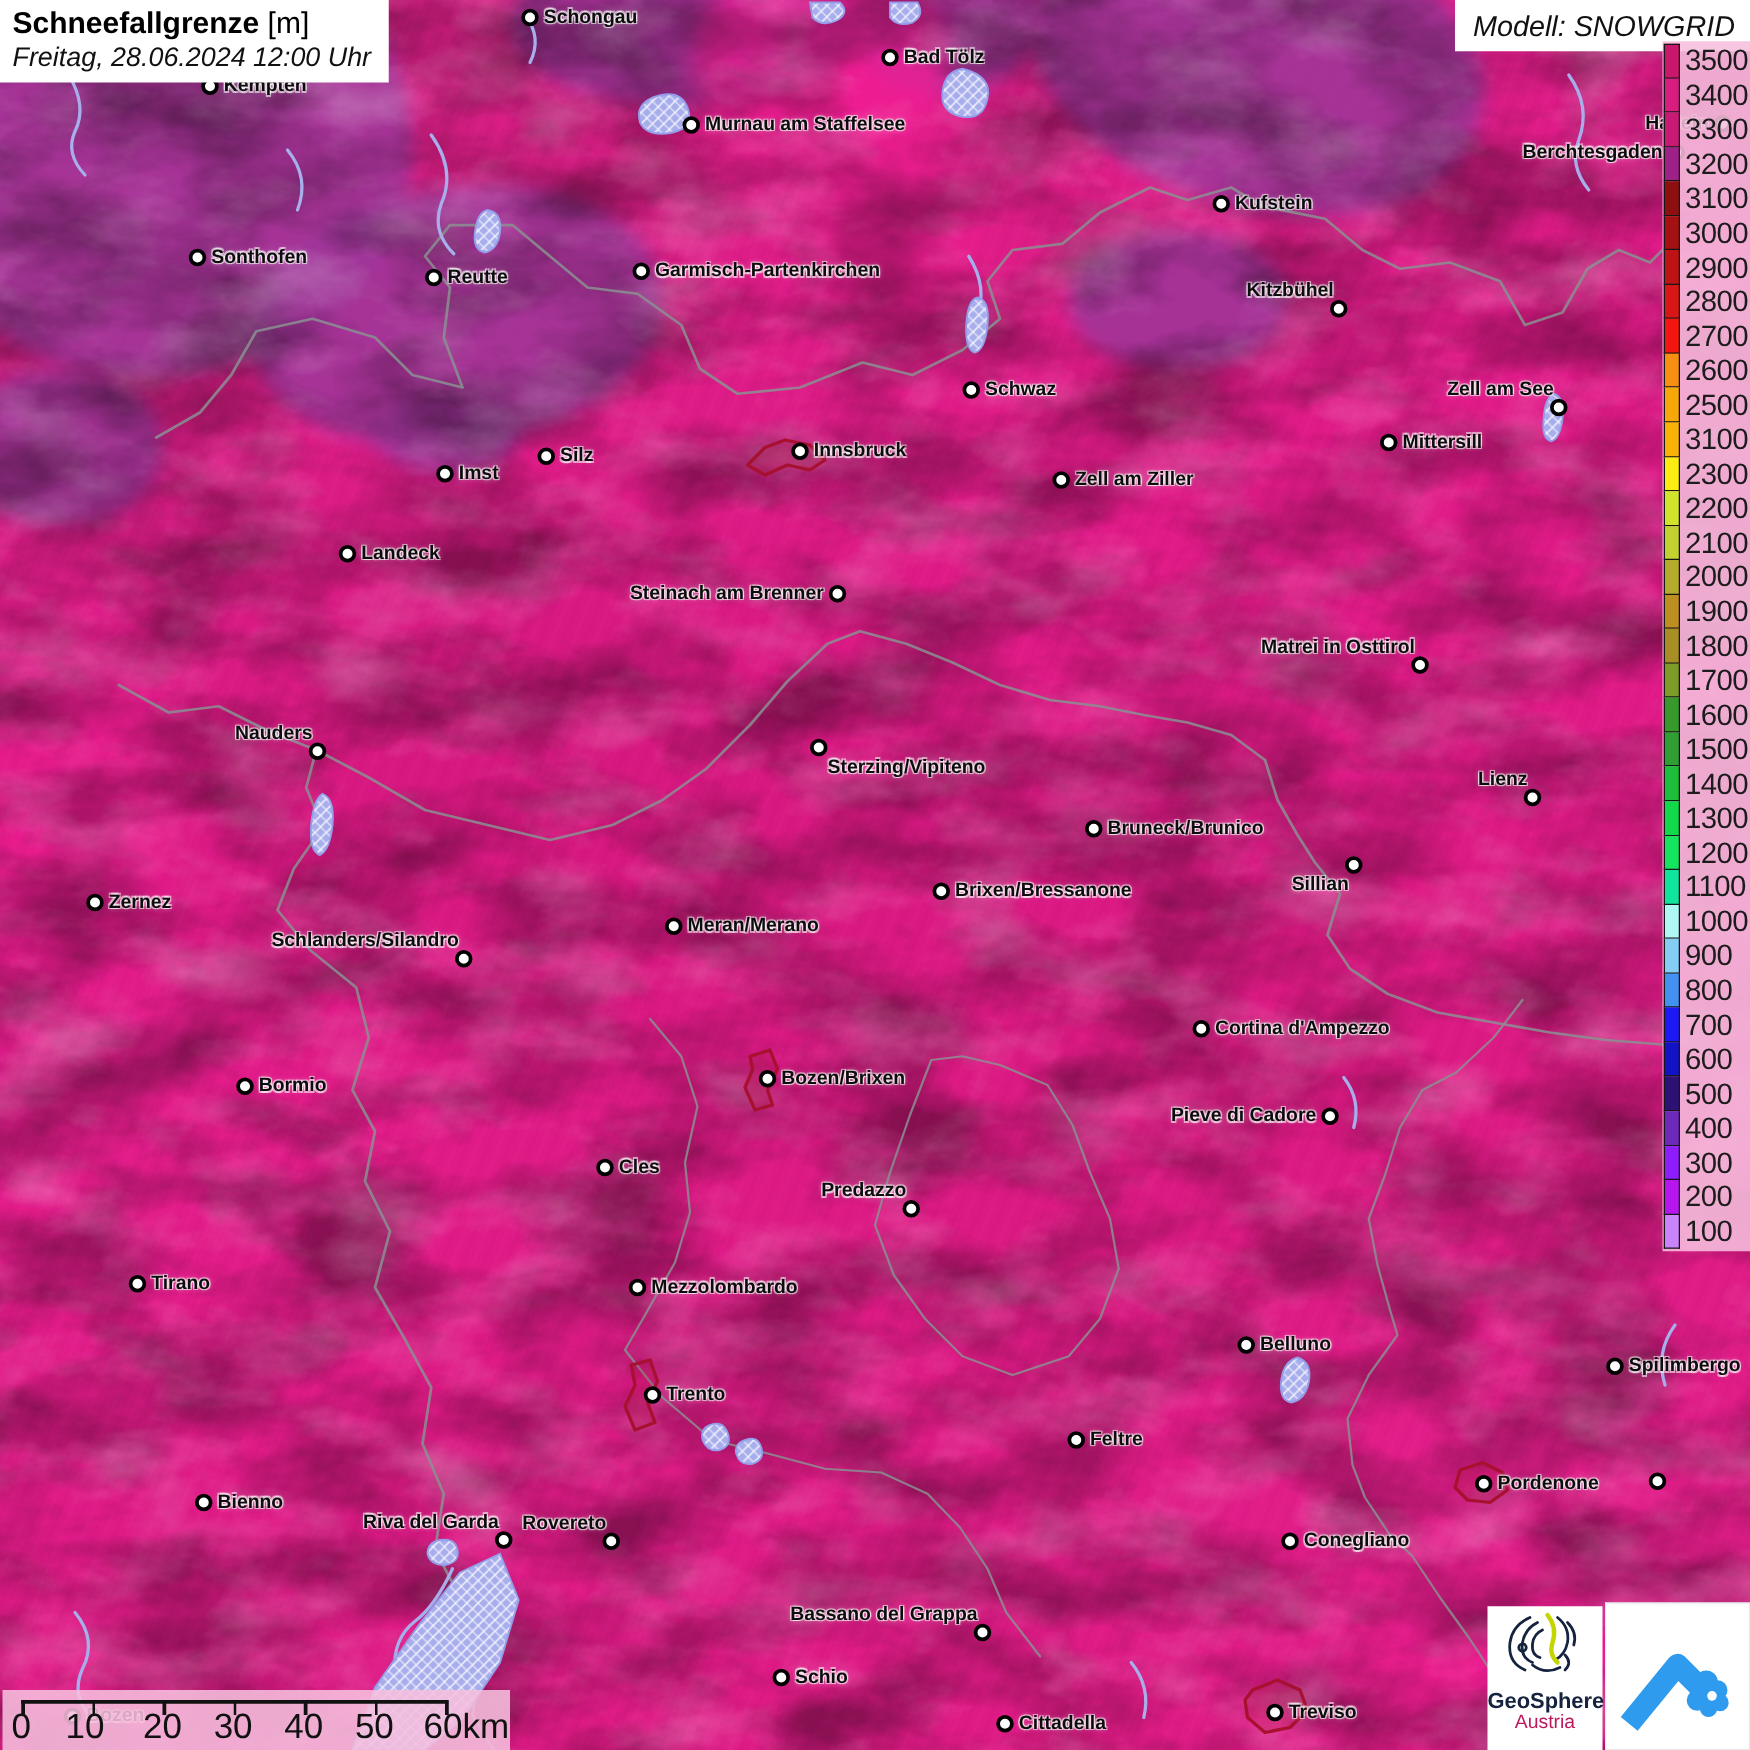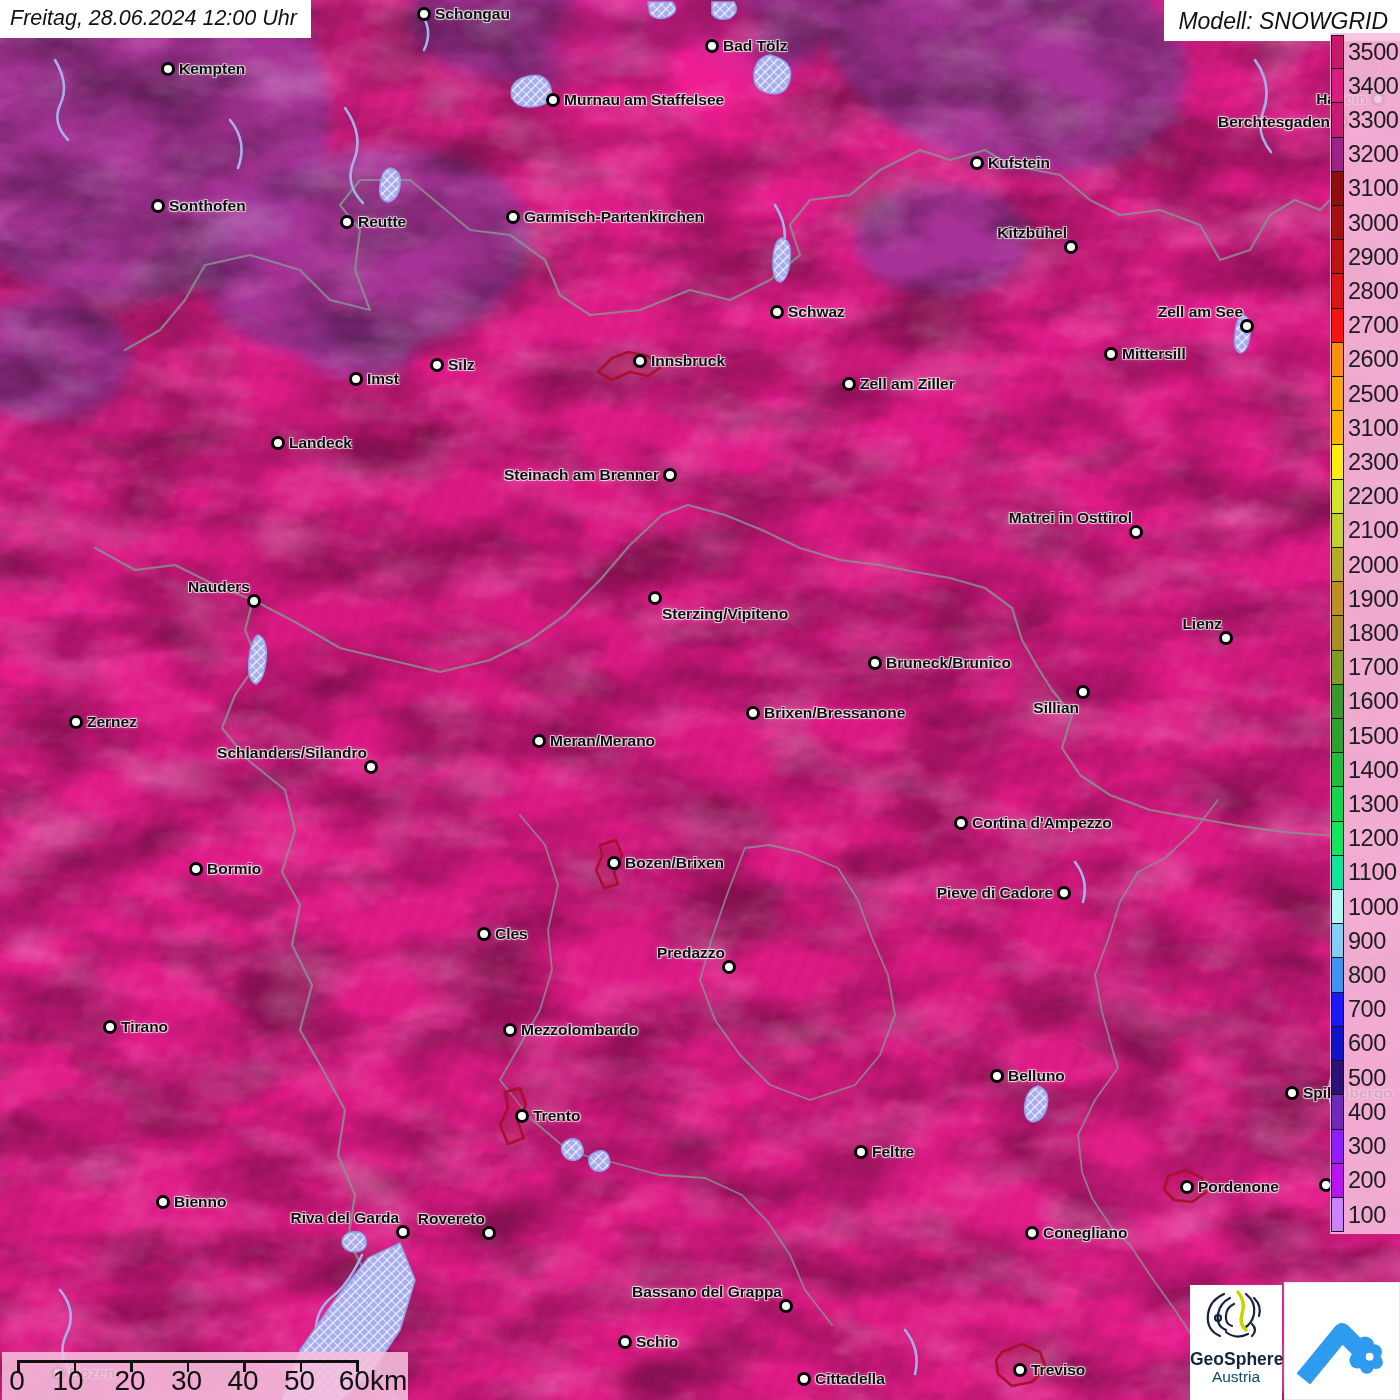--- a/index.html
+++ b/index.html
@@ -40,38 +40,38 @@
   .lbl.br{left:7px;top:7px;}
 
   
   .titlebox{position:absolute;left:0;top:0;z-index:10;background:#fff;padding:5px 14px 7px 10px;}
   .t1{font-size:24px;color:#000;}
   .t1 b{font-weight:bold;}
   .t2{font-size:21.5px;font-style:italic;color:#111;margin-top:1px;}
   .modelbox{position:absolute;right:0;top:0;z-index:10;background:#fff;
             font-size:23px;font-style:italic;color:#111;padding:8px 12px 6px 14px;}
 
-  .legend{position:absolute;right:0;top:33px;width:70px;height:1201px;z-index:10;
+  .legend{position:absolute;right:0;top:33px;width:70px;height:968px;z-index:10;
           background:rgba(246,190,221,.88);padding:2px 0 2px 1px;}
   #legend-rows{display:flex;flex-direction:column;height:100%;}
   .lg-row{flex:1;display:flex;align-items:center;}
   .lg-block{width:13px;height:100%;border:1px solid #161616;}
   .lg-row + .lg-row .lg-block{border-top:none;}
   .lg-lab{margin-left:4px;font-size:23.5px;color:#1c1c1c;letter-spacing:-.5px;}
 
   .scalebar{position:absolute;left:2px;bottom:0;width:406px;height:48px;z-index:10;
             background:rgba(246,190,221,.88);}
   .sb-line{position:absolute;left:15px;top:8px;width:340px;height:2.5px;background:#111;}
   .sb-tick{position:absolute;top:8px;width:2.5px;height:12px;background:#111;}
   .sb-lab{position:absolute;top:13px;font-size:28px;color:#111;transform:translateX(-50%);}
 
   .geo-box{position:absolute;left:1190px;top:1285px;width:92px;height:115px;background:#fff;
            z-index:10;text-align:center;padding-top:3px;}
   .geo-name{font-size:17.5px;font-weight:bold;color:#15233f;line-height:1.05;}
-  .geo-sub{font-size:15.5px;color:#0c4a6e;text-align:center;}
+  .geo-sub{font-size:15.5px;color:#be185d;text-align:center;}
   .blue-box{position:absolute;left:1284px;top:1282px;width:116px;height:118px;background:#fff;
             z-index:10;border:1px solid #e9e9e9;display:flex;align-items:center;justify-content:center;}
 </style>
 </head>
 <body>
 
 <div class="stage">
 
   <div class="map-base"></div>
   <div class="grain"></div>
@@ -368,20 +368,21 @@
         <div class="dot"></div>
         <span class="lbl r">Bozen</span>
       </div>
       <div class="city" style="left: 804px; top: 1379px;">
         <div class="dot"></div>
         <span class="lbl r">Cittadella</span>
       </div>
     </div>
 
   <div class="titlebox">
+    <div class="t1"><b>Schneefallgrenze</b> <span>[m]</span></div>
     <div class="t2">Freitag, 28.06.2024 12:00 Uhr</div>
   </div>
 
   <div class="modelbox">Modell: SNOWGRID</div>
 
   <div class="legend">
     <div id="legend-rows">
         <div class="lg-row">
           <div class="lg-block" style="background: rgb(201, 23, 108);"></div>
           <span class="lg-lab">3500</span>

